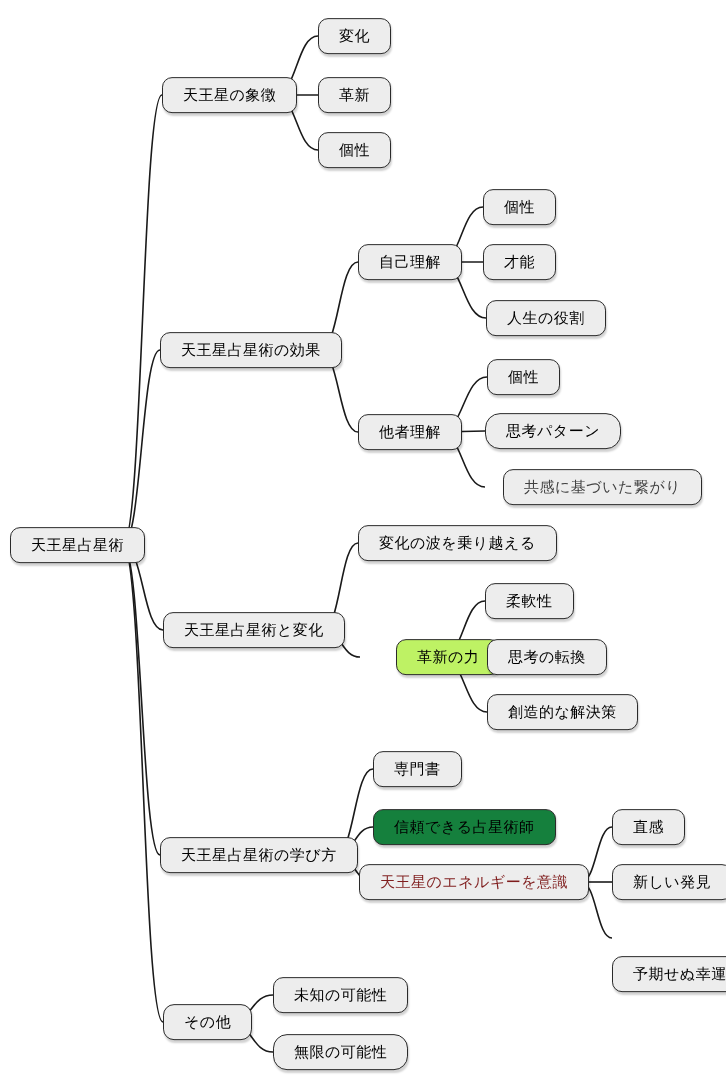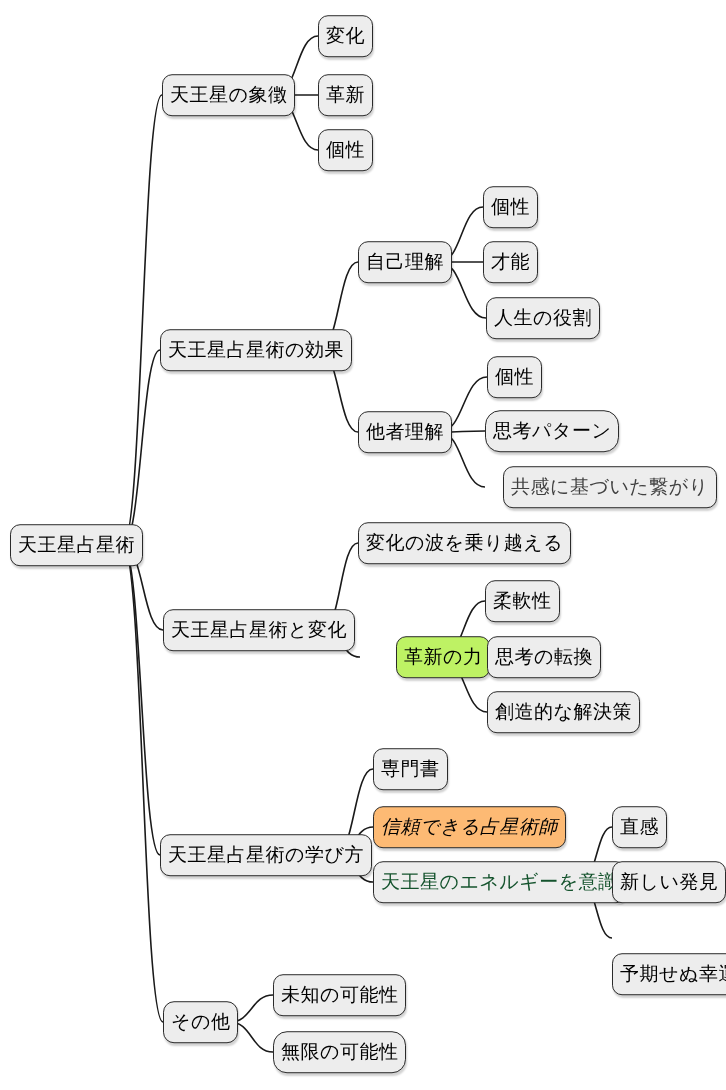--- a/index.html
+++ b/index.html
@@ -22,22 +22,22 @@
     width: 726px;
     height: 1090px;
     pointer-events: none;
   }
   .node {
     position: absolute;
     transform: translateY(-50%);
     background: #ededed;
     border: 1.7px solid #2a2a2a;
     border-radius: 10px;
-    padding: 6px 7px;
-    font-size: 19px;
+    padding: 6px 20px;
+    font-size: 15px;
     line-height: 1.45;
     letter-spacing: 0.5px;
     color: #000000;
     white-space: nowrap;
     box-shadow: 1px 2px 2px rgba(0,0,0,0.18);
     box-sizing: border-box;
   }
 </style>
 </head>
 <body>
@@ -90,22 +90,22 @@
       <div class="node" style="left: 485px; top: 431px; background: rgb(237, 237, 237); border-color: rgb(42, 42, 42); color: rgb(0, 0, 0); border-radius: 15px;">思考パターン</div>
       <div class="node" style="left: 503px; top: 487px; background: rgb(237, 237, 237); border-color: rgb(42, 42, 42); color: #404040;">共感に基づいた繋がり</div>
       <div class="node" style="left: 163px; top: 630px; background: rgb(237, 237, 237); border-color: rgb(42, 42, 42); color: rgb(0, 0, 0);">天王星占星術と変化</div>
       <div class="node" style="left: 358px; top: 543px; background: rgb(237, 237, 237); border-color: rgb(42, 42, 42); color: rgb(0, 0, 0);">変化の波を乗り越える</div>
       <div class="node" style="left: 360px; top: 657px; background: #bef264; border-color: rgb(42, 42, 42); color: rgb(0, 0, 0); margin-left: 36px;">革新の力</div>
       <div class="node" style="left: 485px; top: 601px; background: rgb(237, 237, 237); border-color: rgb(42, 42, 42); color: rgb(0, 0, 0);">柔軟性</div>
       <div class="node" style="left: 487px; top: 657px; background: rgb(237, 237, 237); border-color: rgb(42, 42, 42); color: rgb(0, 0, 0);">思考の転換</div>
       <div class="node" style="left: 487px; top: 712px; background: rgb(237, 237, 237); border-color: rgb(42, 42, 42); color: rgb(0, 0, 0);">創造的な解決策</div>
       <div class="node" style="left: 160px; top: 855px; background: rgb(237, 237, 237); border-color: rgb(42, 42, 42); color: rgb(0, 0, 0);">天王星占星術の学び方</div>
       <div class="node" style="left: 373px; top: 769px; background: rgb(237, 237, 237); border-color: rgb(42, 42, 42); color: rgb(0, 0, 0);">専門書</div>
-      <div class="node" style="left: 373px; top: 827px; background: #fdba74; border-color: rgb(42, 42, 42); color: rgb(0, 0, 0); font-style: italic;">信頼できる占星術師</div>
-      <div class="node" style="left: 373px; top: 882px; background: rgb(237, 237, 237); border-color: rgb(42, 42, 42); color: #14532d;">天王星のエネルギーを意識</div>
+      <div class="node" style="left: 373px; top: 827px; background: #15803d; border-color: rgb(42, 42, 42); color: rgb(0, 0, 0);">信頼できる占星術師</div>
+      <div class="node" style="left: 359px; top: 882px; background: rgb(237, 237, 237); border-color: rgb(42, 42, 42); color: #7f1d1d;">天王星のエネルギーを意識</div>
       <div class="node" style="left: 612px; top: 827px; background: rgb(237, 237, 237); border-color: rgb(42, 42, 42); color: rgb(0, 0, 0);">直感</div>
       <div class="node" style="left: 612px; top: 882px; background: rgb(237, 237, 237); border-color: rgb(42, 42, 42); color: rgb(0, 0, 0);">新しい発見</div>
       <div class="node" style="left: 612px; top: 938px; background: rgb(237, 237, 237); border-color: rgb(42, 42, 42); color: rgb(0, 0, 0); margin-top: 36px;">予期せぬ幸運</div>
       <div class="node" style="left: 163px; top: 1022px; background: rgb(237, 237, 237); border-color: rgb(42, 42, 42); color: rgb(0, 0, 0); border-radius: 11px;">その他</div>
       <div class="node" style="left: 273px; top: 995px; background: rgb(237, 237, 237); border-color: rgb(42, 42, 42); color: rgb(0, 0, 0);">未知の可能性</div>
       <div class="node" style="left: 273px; top: 1052px; background: rgb(237, 237, 237); border-color: rgb(42, 42, 42); color: rgb(0, 0, 0); border-radius: 14px;">無限の可能性</div>
     </div>
 </div>
 
 </body></html>

